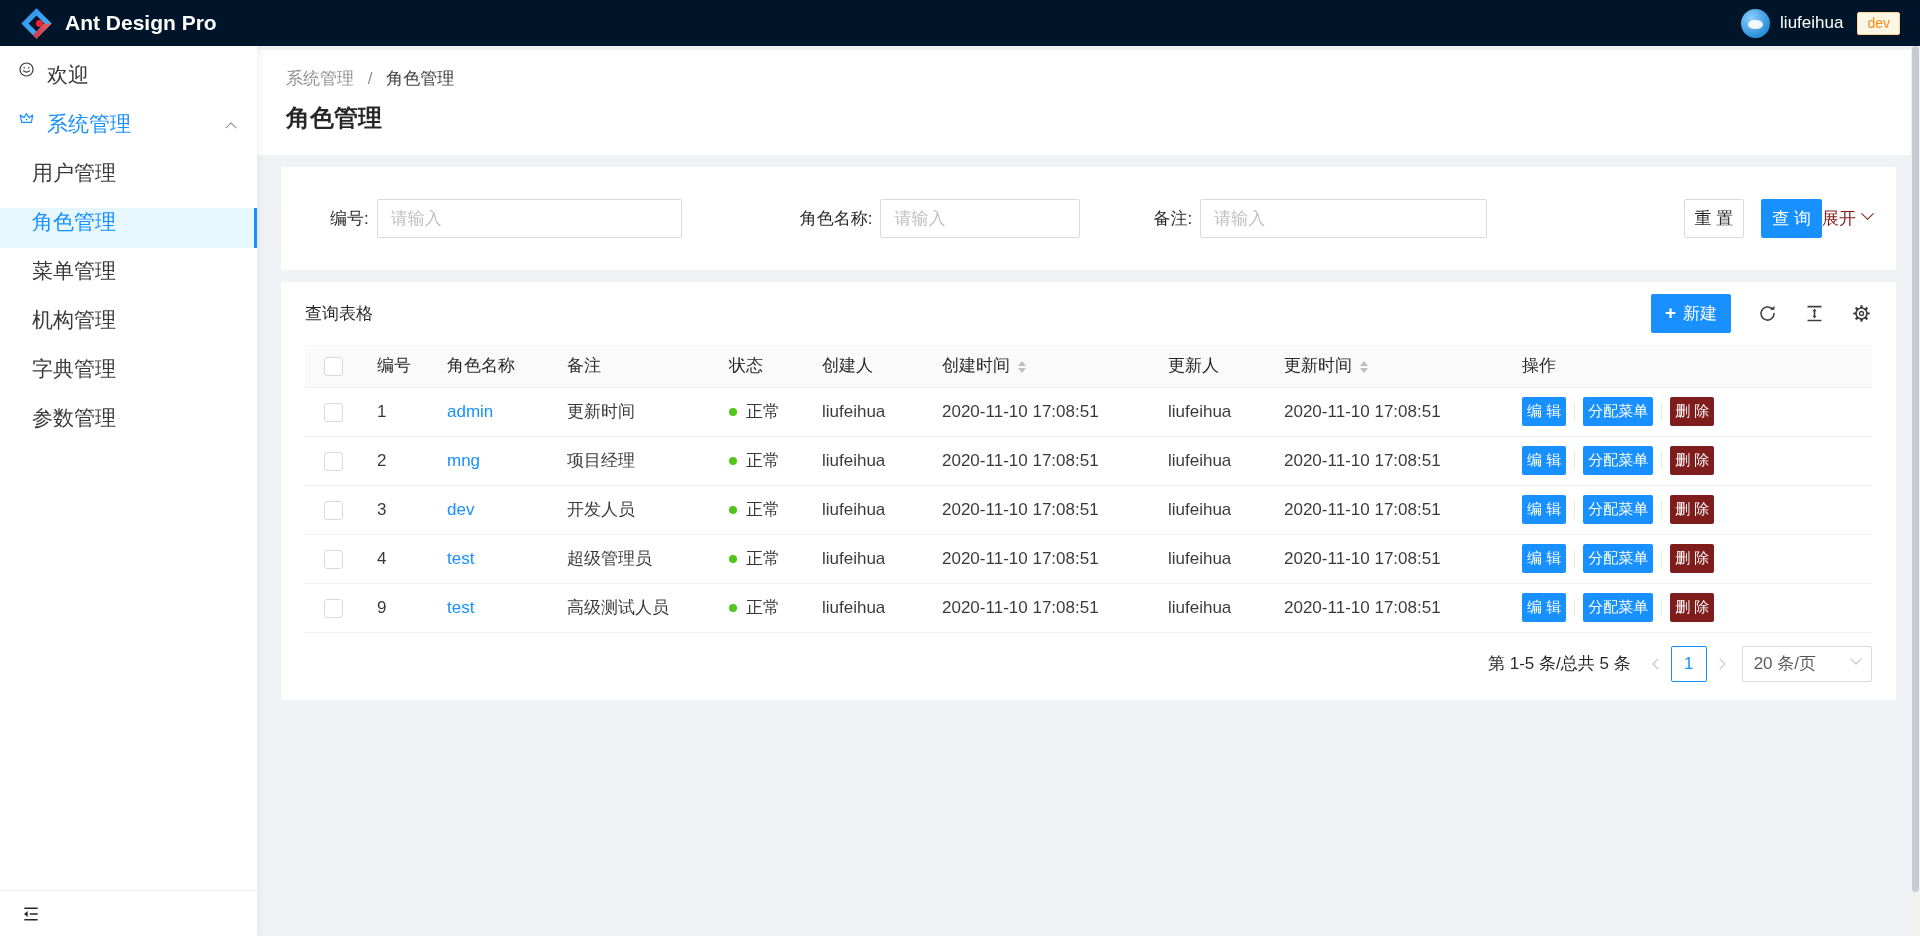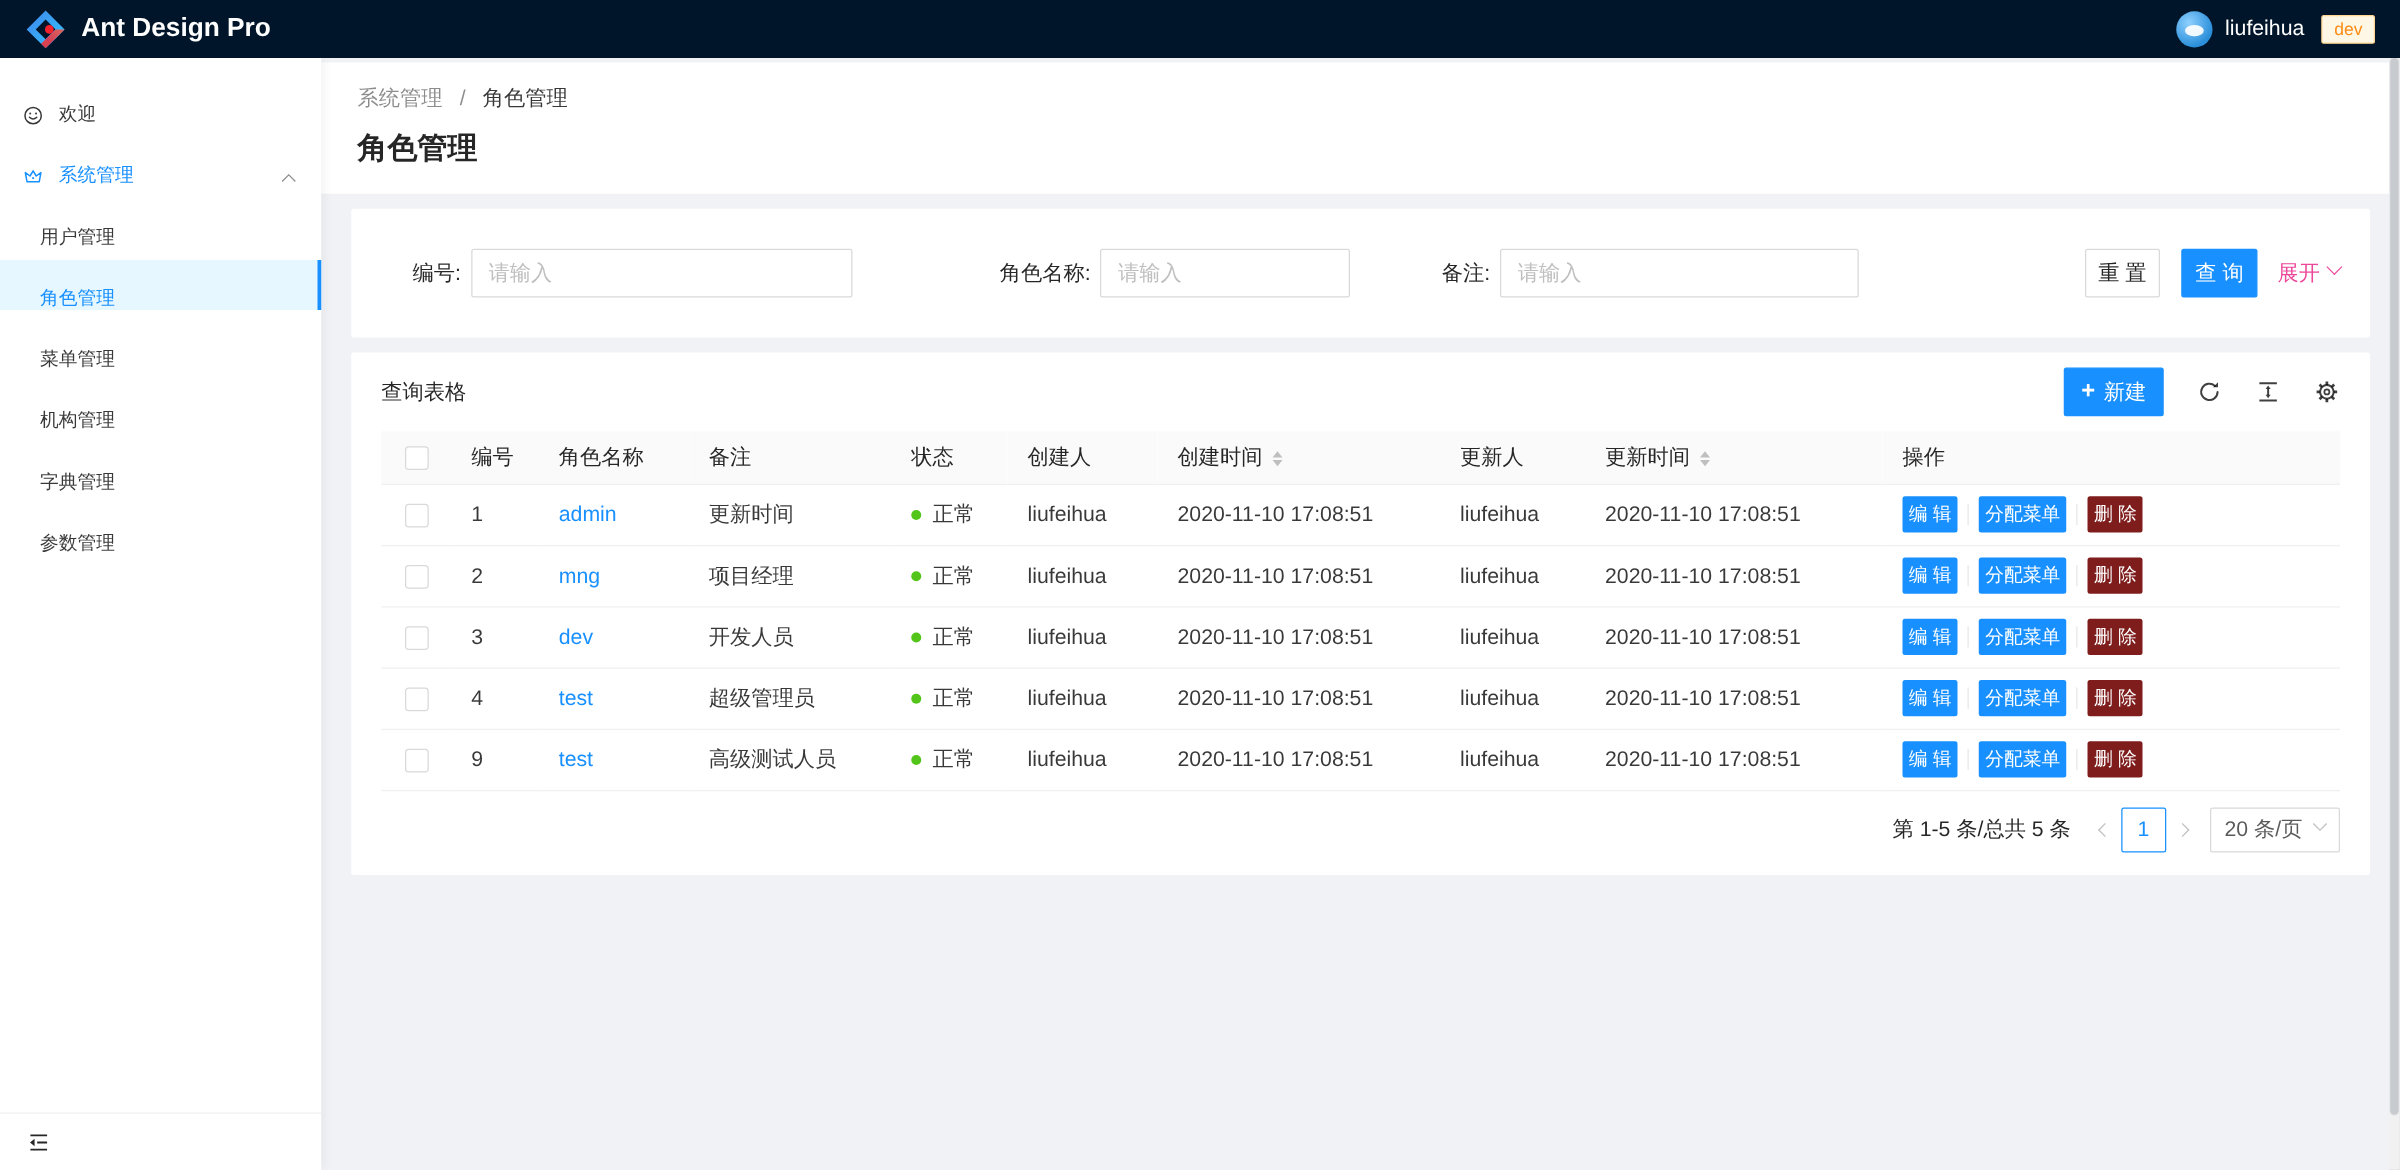--- a/index.html
+++ b/index.html
@@ -31,23 +31,23 @@
     font-size:14px; color:#fa8c16; background:#fff7e6; border:1px solid #ffd591;
     border-radius:2px; padding:1px 9px; line-height:19px;
   }
   
   .sidebar {
     position:fixed; top:46px; left:0; bottom:0; width:257px; background:#fff;
     box-shadow:2px 0 8px rgba(29,35,41,.06); z-index:5;
   }
   .menu { padding-top:6px; }
   .menu-item {
-    height:40px; margin:9px 0; display:flex; align-items:flex-end;
+    height:40px; margin:9px 0; display:flex; align-items:flex-start;
     padding-left:18px; color:rgba(0,0,0,.78); cursor:pointer; position:relative;
-    font-size:15px; white-space:nowrap;
+    font-size:21px; white-space:nowrap;
   }
   .menu-item .mi-icon { display:inline-flex; width:17px; margin-right:12px; }
   .menu-item.child { padding-left:32px; }
   .menu-item.parent-active { color:#1890ff; }
   .menu-item.selected {
     background:#e6f7ff; color:#1890ff; border-right:3px solid #1890ff;
   }
   .menu-arrow { position:absolute; right:22px; color:rgba(0,0,0,.45); }
   .parent-active .menu-arrow { color:rgba(0,0,0,.45); }
   .sider-footer {
@@ -90,21 +90,21 @@
   .sf-item.f2 { margin-left:118px; } .sf-item.f2 .sf-input { width:200px; }
   .sf-item.f3 { margin-left:73px; } .sf-item.f3 .sf-input { width:287px; }
   .sf-actions { margin-left:auto; display:flex; align-items:center; }
   .btn {
     height:39px; border-radius:2px; font-size:17px; font-family:inherit;
     display:inline-flex; align-items:center; justify-content:center;
     cursor:pointer; border:1px solid #d9d9d9; background:#fff; color:rgba(0,0,0,.85);
     padding:0 10px; white-space:nowrap;
   }
   .btn.primary { background:#1890ff; border-color:#1890ff; color:#fff; }
-  .link-expand { color:#ec4899; margin-left:16px; display:inline-flex; align-items:center; cursor:pointer; }
+  .link-expand { color:#7f1d1d; display:inline-flex; align-items:center; cursor:pointer; }
   .link-expand .chev { margin-left:7px; margin-top:-4px; }
   .sf-actions .btn + .btn { margin-left:17px; }
   
   .table-card { margin:12px 24px 0; padding-bottom:4px; }
   .tc-toolbar { display:flex; align-items:center; padding:12px 24px; height:63px; }
   .tc-title { font-size:17px; color:rgba(0,0,0,.85); }
   .tc-right { margin-left:auto; display:flex; align-items:center; }
   .btn.new-btn { width:80px; padding:0; }
   .btn.new-btn .plus { font-size:19px; margin-right:7px; font-weight:bold; margin-top:-2px; }
   .tool-icon { display:inline-flex; color:rgba(0,0,0,.75); margin-left:26px; cursor:pointer; }
@@ -140,21 +140,21 @@
   }
   .pg-total { margin-right:14px; }
   .pg-arrow { color:rgba(0,0,0,.25); margin:0 9px; display:inline-flex; cursor:default; }
   .pg-item {
     width:36px; height:36px; border:1px solid #1890ff; border-radius:2px; color:#1890ff;
     display:inline-flex; align-items:center; justify-content:center; background:#fff; cursor:pointer;
   }
   .pg-size {
     height:36px; border:1px solid #d9d9d9; border-radius:2px; background:#fff;
     display:inline-flex; align-items:center; padding:0 11px; margin-left:9px;
-    color:rgba(0,0,0,.65); cursor:pointer;
+    color:rgba(0,0,0,.65); cursor:pointer;gap:26px;
   }
   .pg-size .chev { margin-left:10px; color:rgba(0,0,0,.25); margin-top:-3px; }
   
   .scrollbar { position:fixed; right:0; top:46px; bottom:0; width:9px; background:#f1f1f1; z-index:20; }
   .scrollbar .thumb { position:absolute; top:0; left:1px; right:1px; height:846px;
     background:#c7cacf; border-radius:4px; }
   svg { display:block; }
 </style>
 </head>
 <body>

